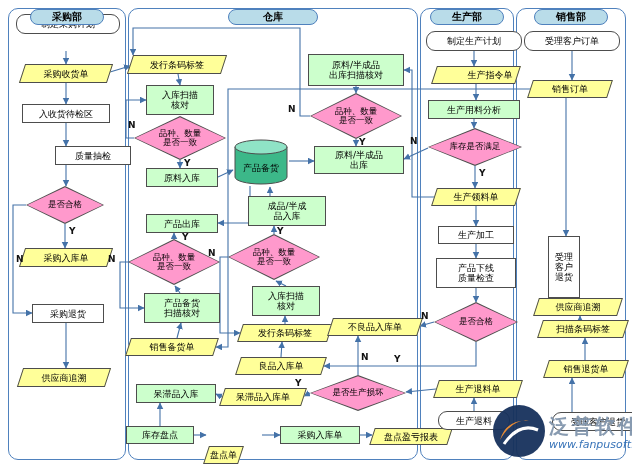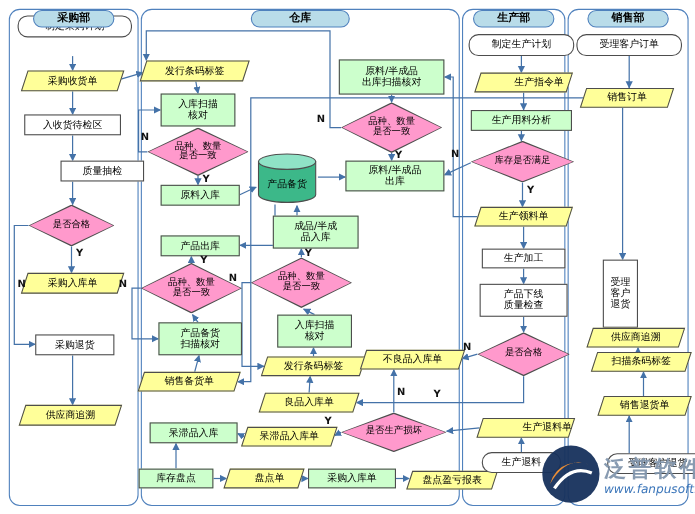--- a/index.html
+++ b/index.html
@@ -147,41 +147,41 @@
       </svg><span class="lbl">产品备货</span></div>
     <div class="node rect-green" style="left: 248px; top: 196px; width: 78px; height: 30px;"><span class="lbl">成品/半成
 品入库</span></div>
     <div class="node diamond" style="left: 228px; top: 234px; width: 92px; height: 46px;"><span class="d1"></span><span class="d2"></span><span class="lbl">品种、数量
 是否一致</span></div>
     <div class="node rect-green" style="left: 252px; top: 286px; width: 68px; height: 30px;"><span class="lbl">入库扫描
 核对</span></div>
     <div class="node para" style="left: 240px; top: 324px; width: 90px; height: 18px;"><span class="pshape"></span><span class="lbl">发行条码标签</span></div>
     <div class="node para" style="left: 238px; top: 357px; width: 86px; height: 18px;"><span class="pshape"></span><span class="lbl">良品入库单</span></div>
     <div class="node para" style="left: 222px; top: 388px; width: 82px; height: 18px;"><span class="pshape"></span><span class="lbl">呆滞品入库单</span></div>
-    <div class="node para" style="left: 206px; top: 426px; width: 68px; height: 18px; padding-left: 10px;"><span class="pshape"></span><span class="lbl">盘点单</span></div>
+    <div class="node para" style="left: 206px; top: 446px; width: 35px; height: 18px;"><span class="pshape"></span><span class="lbl">盘点单</span></div>
     <div class="node rect-green" style="left: 280px; top: 426px; width: 80px; height: 18px;"><span class="lbl">采购入库单</span></div>
     <div class="node rect-green" style="left: 308px; top: 54px; width: 96px; height: 32px;"><span class="lbl">原料/半成品
 出库扫描核对</span></div>
     <div class="node diamond" style="left: 310px; top: 93px; width: 92px; height: 46px;"><span class="d1"></span><span class="d2"></span><span class="lbl">品种、数量
 是否一致</span></div>
     <div class="node rect-green" style="left: 314px; top: 146px; width: 90px; height: 28px;"><span class="lbl">原料/半成品
 出库</span></div>
     <div class="node para" style="left: 330px; top: 318px; width: 90px; height: 18px;"><span class="pshape"></span><span class="lbl">不良品入库单</span></div>
     <div class="node diamond" style="left: 310px; top: 375px; width: 96px; height: 36px;"><span class="d1"></span><span class="d2"></span><span class="lbl">是否生产损坏</span></div>
     <div class="node para" style="left: 372px; top: 428px; width: 78px; height: 17px;"><span class="pshape"></span><span class="lbl">盘点盈亏报表</span></div>
     <div class="node rounded" style="left: 426px; top: 31px; width: 96px; height: 20px;"><span class="lbl">制定生产计划</span></div>
     <div class="node para" style="left: 434px; top: 66px; width: 84px; height: 18px; padding-left: 28px;"><span class="pshape"></span><span class="lbl">生产指令单</span></div>
     <div class="node rect-green" style="left: 428px; top: 100px; width: 92px; height: 19px;"><span class="lbl">生产用料分析</span></div>
     <div class="node diamond" style="left: 428px; top: 128px; width: 94px; height: 38px;"><span class="d1"></span><span class="d2"></span><span class="lbl">库存是否满足</span></div>
     <div class="node para" style="left: 434px; top: 188px; width: 84px; height: 18px;"><span class="pshape"></span><span class="lbl">生产领料单</span></div>
     <div class="node rect" style="left: 438px; top: 226px; width: 76px; height: 18px;"><span class="lbl">生产加工</span></div>
     <div class="node rect" style="left: 436px; top: 258px; width: 80px; height: 30px;"><span class="lbl">产品下线
 质量检查</span></div>
     <div class="node diamond" style="left: 434px; top: 302px; width: 84px; height: 40px;"><span class="d1"></span><span class="d2"></span><span class="lbl">是否合格</span></div>
-    <div class="node para" style="left: 436px; top: 380px; width: 84px; height: 18px; justify-content: flex-end;"><span class="pshape"></span><span class="lbl">生产退料单</span></div>
+    <div class="node para" style="left: 436px; top: 380px; width: 84px; height: 18px;"><span class="pshape"></span><span class="lbl">生产退料单</span></div>
     <div class="node rounded" style="left: 438px; top: 411px; width: 72px; height: 19px;"><span class="lbl">生产退料</span></div>
     <div class="node rounded" style="left: 524px; top: 31px; width: 96px; height: 20px;"><span class="lbl">受理客户订单</span></div>
     <div class="node para" style="left: 530px; top: 80px; width: 80px; height: 18px;"><span class="pshape"></span><span class="lbl">销售订单</span></div>
     <div class="node rect-vert" style="left: 548px; top: 236px; width: 32px; height: 62px;"><span class="lbl">受理
 客户
 退货</span></div>
     <div class="node para" style="left: 536px; top: 298px; width: 84px; height: 18px;"><span class="pshape"></span><span class="lbl">供应商追溯</span></div>
     <div class="node para" style="left: 540px; top: 320px; width: 86px; height: 18px;"><span class="pshape"></span><span class="lbl">扫描条码标签</span></div>
     <div class="node para" style="left: 546px; top: 360px; width: 80px; height: 18px; justify-content: center;"><span class="pshape"></span><span class="lbl">销售退货单</span></div>
     <div class="node rounded" style="left: 552px; top: 412px; width: 92px; height: 19px;"><span class="lbl">受理客户退货</span></div>

